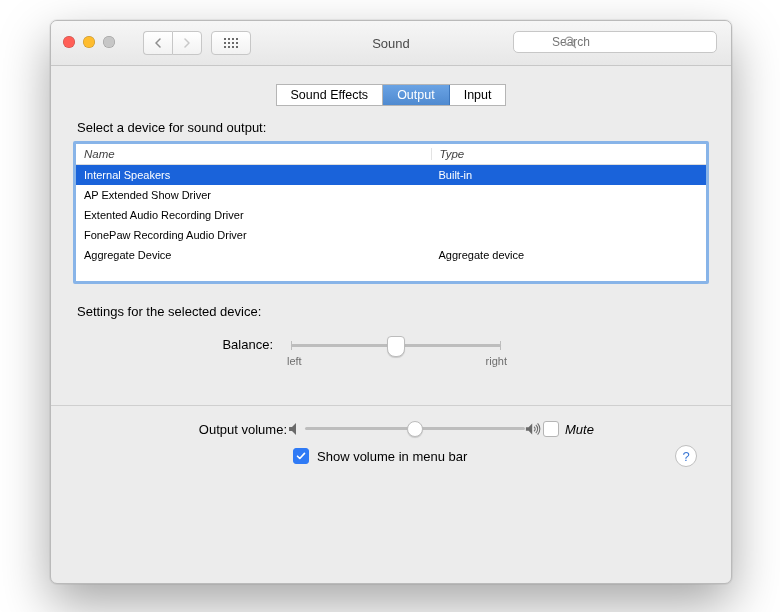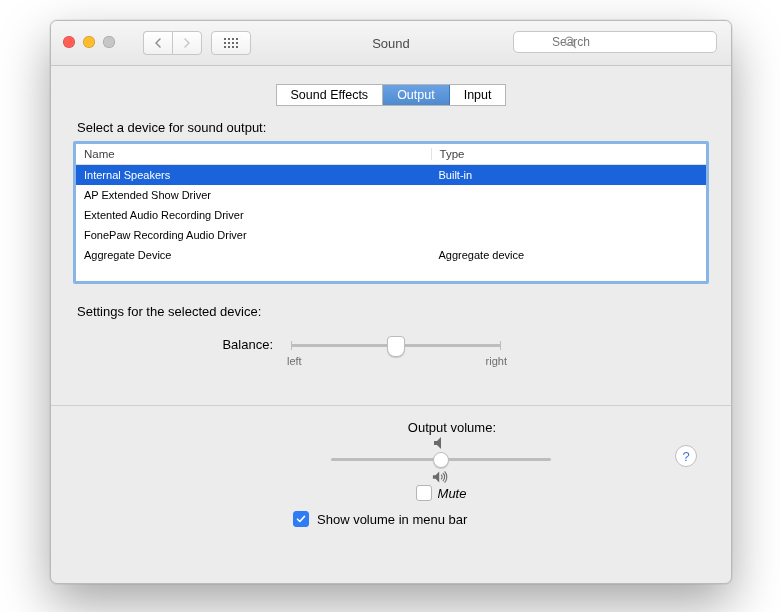--- a/index.html
+++ b/index.html
@@ -22,39 +22,39 @@
   .searchwrap input{border:none;outline:none;font-size:12px;flex:1;background:transparent;}
   .body{padding:18px 22px 16px 22px;}
   .tabs{display:flex;justify-content:center;margin-bottom:14px;}
   .tabbar{display:flex;border:1px solid #b5b5b5;border-radius:0;overflow:hidden;background:#fff;height:20px;}
   .tab{padding:0 14px;font-size:12.5px;display:flex;align-items:center;border-right:1px solid #b5b5b5;cursor:default;}
   .tab:last-child{border-right:none;}
   .tab.sel{background:#5b95d6;background:linear-gradient(#6aa3e4,#4f8ad0);color:#fff;border-right:1px solid #3c76bc;}
   .panel{background:#ececec;}
   .hd{font-weight:400;font-size:13px;margin:8px 0 6px 4px;}
   .tablewrap{border:3px solid #88b4e8;border-radius:2px;background:#fff;}
-  .thead{display:flex;background:#fff;border-bottom:1px solid #dcdcdc;height:20px;align-items:center;font-size:11.5px;color:#424242;}
+  .thead{display:flex;background:#fff;border-bottom:1px solid #dcdcdc;height:20px;align-items:center;font-size:11.5px;color:#424242;font-style:italic;}
   .col-name{width:55%;padding-left:8px;border-right:1px solid #e3e3e3;}
   .col-type{flex:1;padding-left:8px;}
   .row{display:flex;height:20px;align-items:center;font-size:11px;}
   .row .c1{width:55%;padding-left:8px;} .row .c2{flex:1;padding-left:8px;}
   .row.sel{background:#1a63da;color:#fff;}
   .tablepad{height:16px;}
   .settings-label{font-size:13px;margin:20px 0 18px 4px;}
   .balance-row{display:flex;align-items:flex-start;gap:18px;justify-content:flex-start;padding-left:140px;}
   .balance-label{width:60px;text-align:right;font-size:13px;padding-top:0;}
   .slider{position:relative;width:210px;height:30px;}
   .track{position:absolute;top:7px;left:0;right:0;height:3px;background:#bdbdbd;border-radius:2px;}
   .tick{position:absolute;top:4px;width:1px;height:9px;background:#bdbdbd;}
   .thumb{position:absolute;top:-1px;width:16px;height:19px;background:#fff;border:1px solid #bcbcbc;border-radius:4px 4px 8px 8px;box-shadow:0 1px 1px rgba(0,0,0,.15);transform:translateX(-50%);}
   .sl-lbl{position:absolute;top:18px;font-size:11px;color:#6d6d6d;}
   .helpbtn{position:absolute;right:34px;bottom:116px;width:20px;height:20px;border:1px solid #bfbfbf;border-radius:50%;background:#fff;color:#3a77d4;font-size:13px;display:flex;align-items:center;justify-content:center;}
   .divider{height:1px;background:#cfcfcf;margin:38px -22px 14px -22px;}
   .footer{padding:0 4px;}
-  .ov-row{display:flex;align-items:center;gap:0;justify-content:flex-start;padding-left:100px;flex-direction:column;}
+  .ov-row{display:flex;align-items:center;gap:0;justify-content:flex-start;padding-left:100px;}
   .ov-label{width:110px;text-align:right;font-size:13px;}
   .volslider{position:relative;width:220px;height:18px;}
   .vtrack{position:absolute;top:7px;left:0;right:0;height:3px;background:#bdbdbd;border-radius:2px;}
   .vthumb{position:absolute;top:1px;width:14px;height:14px;background:#fff;border:1px solid #bcbcbc;border-radius:50%;box-shadow:0 1px 1px rgba(0,0,0,.15);transform:translateX(-50%);}
   .spk{width:18px;height:16px;display:flex;align-items:center;justify-content:center;color:#6a6a6a;}
   .chk{width:14px;height:14px;border:1px solid #b5b5b5;border-radius:3px;background:#fff;display:inline-flex;align-items:center;justify-content:center;}
   .chk.checked{background:#2f7af5;border-color:#2f7af5;color:#fff;}
   .chk svg{width:10px;height:10px;}
   .mute-row{display:flex;align-items:center;gap:6px;font-style:italic;}
   .showvol-row{display:flex;align-items:center;gap:8px;justify-content:flex-start;padding-left:216px;margin-top:10px;font-size:13px;}

